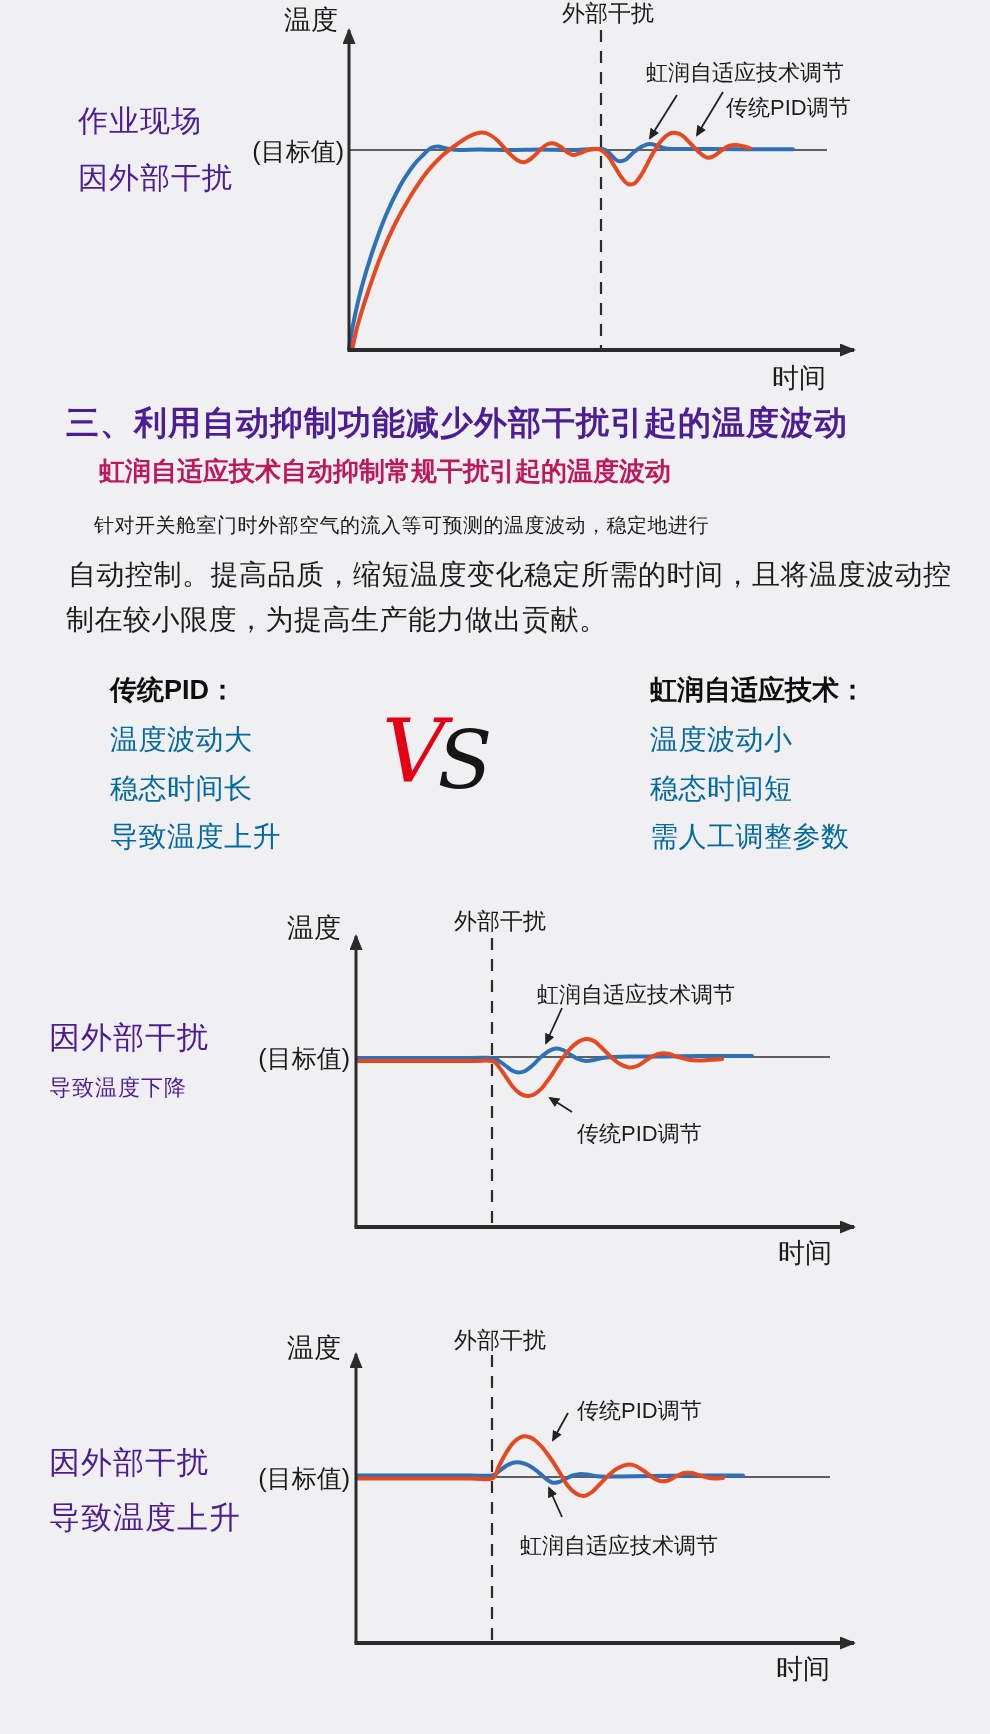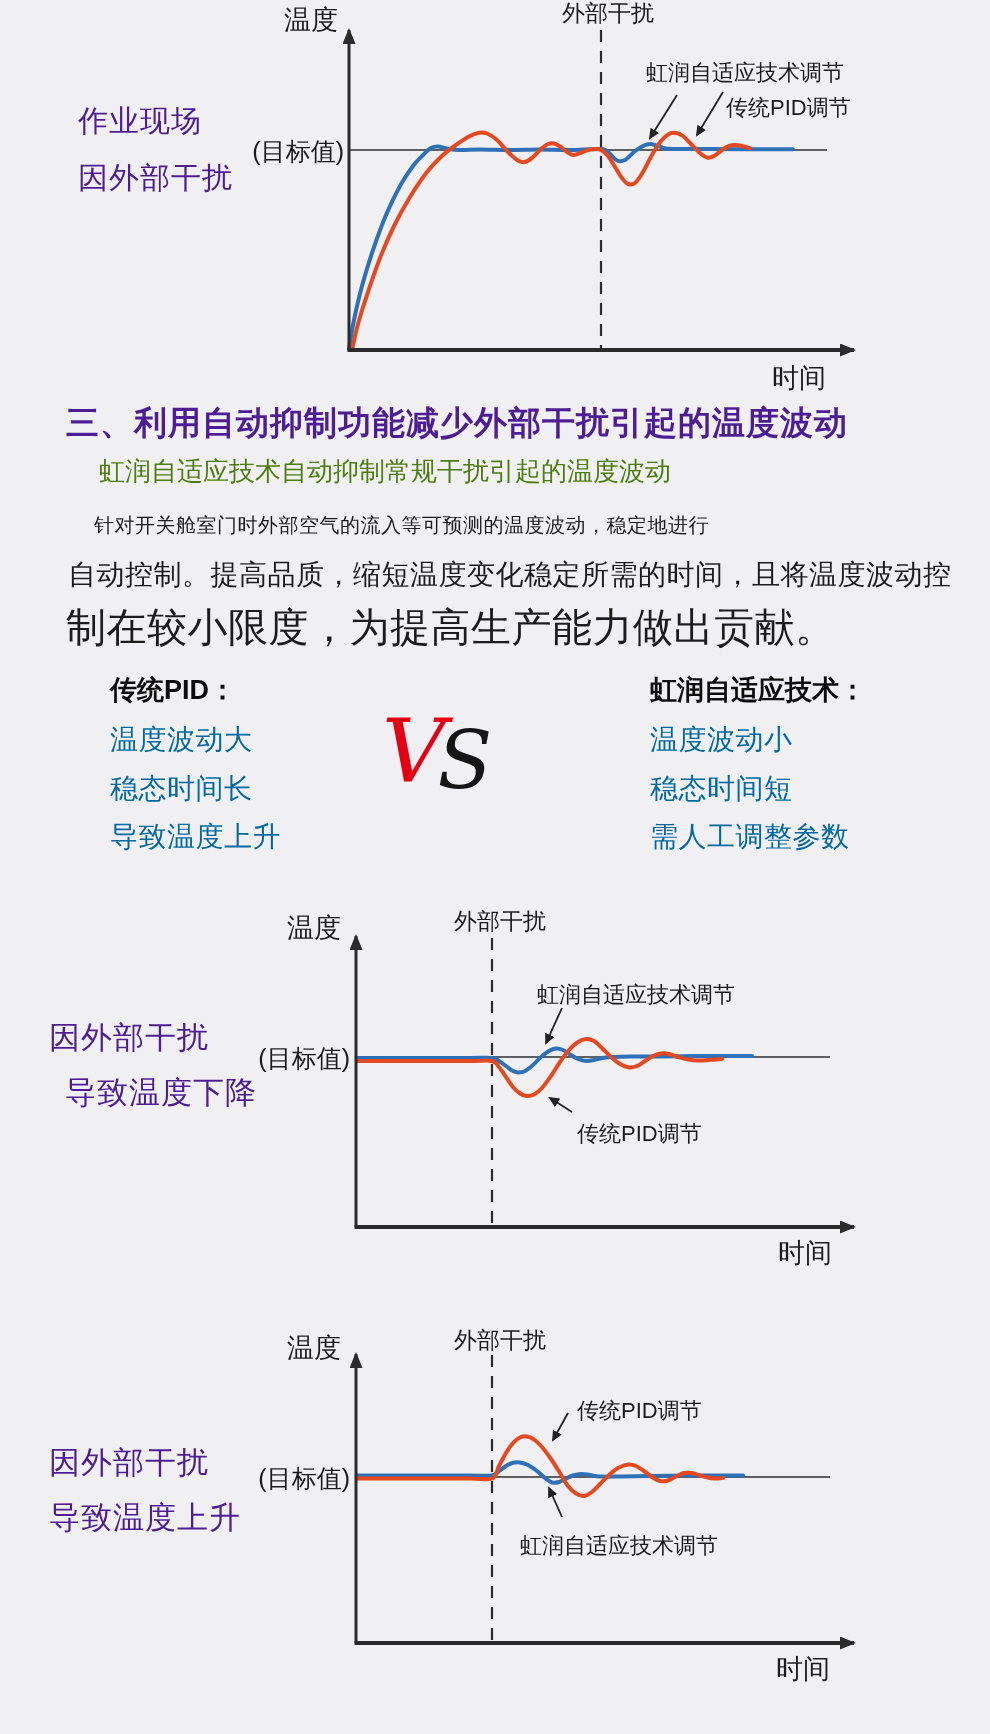--- a/index.html
+++ b/index.html
@@ -7,21 +7,21 @@
     width:990px;height:1734px;position:relative;overflow:hidden;
     background:#f0f0f2;
     font-family:"Liberation Sans",sans-serif;
   }
   #plot{position:absolute;left:0;top:0;width:990px;height:1734px;}
   .t{
     position:absolute;white-space:nowrap;color:#1b1b1b;
     font-family:"Liberation Sans",sans-serif;line-height:1.15;
   }
   .heading{font-weight:bold;color:#4c1d95;letter-spacing:1px;}
-  .subheading{font-weight:normal;color:#4d7c0f;}
+  .subheading{font-weight:bold;color:#be185d;}
   .para{color:#1c1c1c;letter-spacing:0.5px;}
   .cap{color:#4c1d95;letter-spacing:1px;}
   .ann{color:#1b1b1b;margin-top:8px;}
   .cmp-title{font-weight:bold;color:#0d0d0d;}
   .cmp-item{color:#0369a1;letter-spacing:0.5px;}
   .right-align{text-align:right;}
   .vs{position:absolute;left:382px;top:700px;font-family:"DejaVu Serif",serif;font-style:italic;}
   .vs-v{font-size:88px;color:#e60014;}
   .vs-s{font-size:80px;color:#161616;position:relative;left:-8px;top:6px;}
 </style>
@@ -75,36 +75,36 @@
 <div class="t" style="left:562px;top:0px;font-size:23px;">外部干扰</div>
 <div class="t right-align" style="left:238px;top:137px;width:106px;font-size:25px;">(目标值)</div>
 <div class="t ann" style="left:646px;top:52px;font-size:22px;">虹润自适应技术调节</div>
 <div class="t ann" style="left:726px;top:87px;font-size:22px;">传统PID调节</div>
 <div class="t" style="left:772px;top:363px;font-size:27px;">时间</div>
 
 <div class="t heading" style="left:66px;top:404px;font-size:33px;">三、利用自动抑制功能减少外部干扰引起的温度波动</div>
 <div class="t subheading" style="left:99px;top:457px;font-size:26px;">虹润自适应技术自动抑制常规干扰引起的温度波动</div>
 <div class="t para" style="left:94px;top:514px;font-size:20px;">针对开关舱室门时外部空气的流入等可预测的温度波动，稳定地进行</div>
 <div class="t para" style="left:68px;top:559px;font-size:28px;">自动控制。提高品质，缩短温度变化稳定所需的时间，且将温度波动控</div>
-<div class="t para" style="left:66px;top:604px;font-size:40px;">制在较小限度，为提高生产能力做出贡献。</div>
+<div class="t para" style="left:66px;top:604px;font-size:28px;">制在较小限度，为提高生产能力做出贡献。</div>
 
 <div class="t cmp-title" style="left:110px;top:675px;font-size:27px;">传统PID：</div>
 <div class="t cmp-item" style="left:110px;top:724px;font-size:28px;">温度波动大</div>
 <div class="t cmp-item" style="left:110px;top:773px;font-size:28px;">稳态时间长</div>
 <div class="t cmp-item" style="left:110px;top:821px;font-size:28px;">导致温度上升</div>
 
 <div class="vs"><span class="vs-v">V</span><span class="vs-s">S</span></div>
 
 <div class="t cmp-title" style="left:650px;top:675px;font-size:27px;">虹润自适应技术：</div>
 <div class="t cmp-item" style="left:650px;top:724px;font-size:28px;">温度波动小</div>
 <div class="t cmp-item" style="left:650px;top:773px;font-size:28px;">稳态时间短</div>
 <div class="t cmp-item" style="left:650px;top:821px;font-size:28px;">需人工调整参数</div>
 
 <div class="t cap" style="left:49px;top:1020px;font-size:31px;">因外部干扰</div>
-<div class="t cap" style="left:65px;top:1075px;font-size:31px;">导致温度下降</div>
+<div class="t cap" style="left:49px;top:1075px;font-size:22px;">导致温度下降</div>
 <div class="t" style="left:287px;top:913px;font-size:27px;">温度</div>
 <div class="t" style="left:454px;top:908px;font-size:23px;">外部干扰</div>
 <div class="t right-align" style="left:244px;top:1044px;width:106px;font-size:25px;">(目标值)</div>
 <div class="t ann" style="left:537px;top:974px;font-size:22px;">虹润自适应技术调节</div>
 <div class="t ann" style="left:577px;top:1113px;font-size:22px;">传统PID调节</div>
 <div class="t" style="left:778px;top:1238px;font-size:27px;">时间</div>
 
 <div class="t cap" style="left:49px;top:1445px;font-size:31px;">因外部干扰</div>
 <div class="t cap" style="left:49px;top:1500px;font-size:31px;">导致温度上升</div>
 <div class="t" style="left:287px;top:1333px;font-size:27px;">温度</div>

